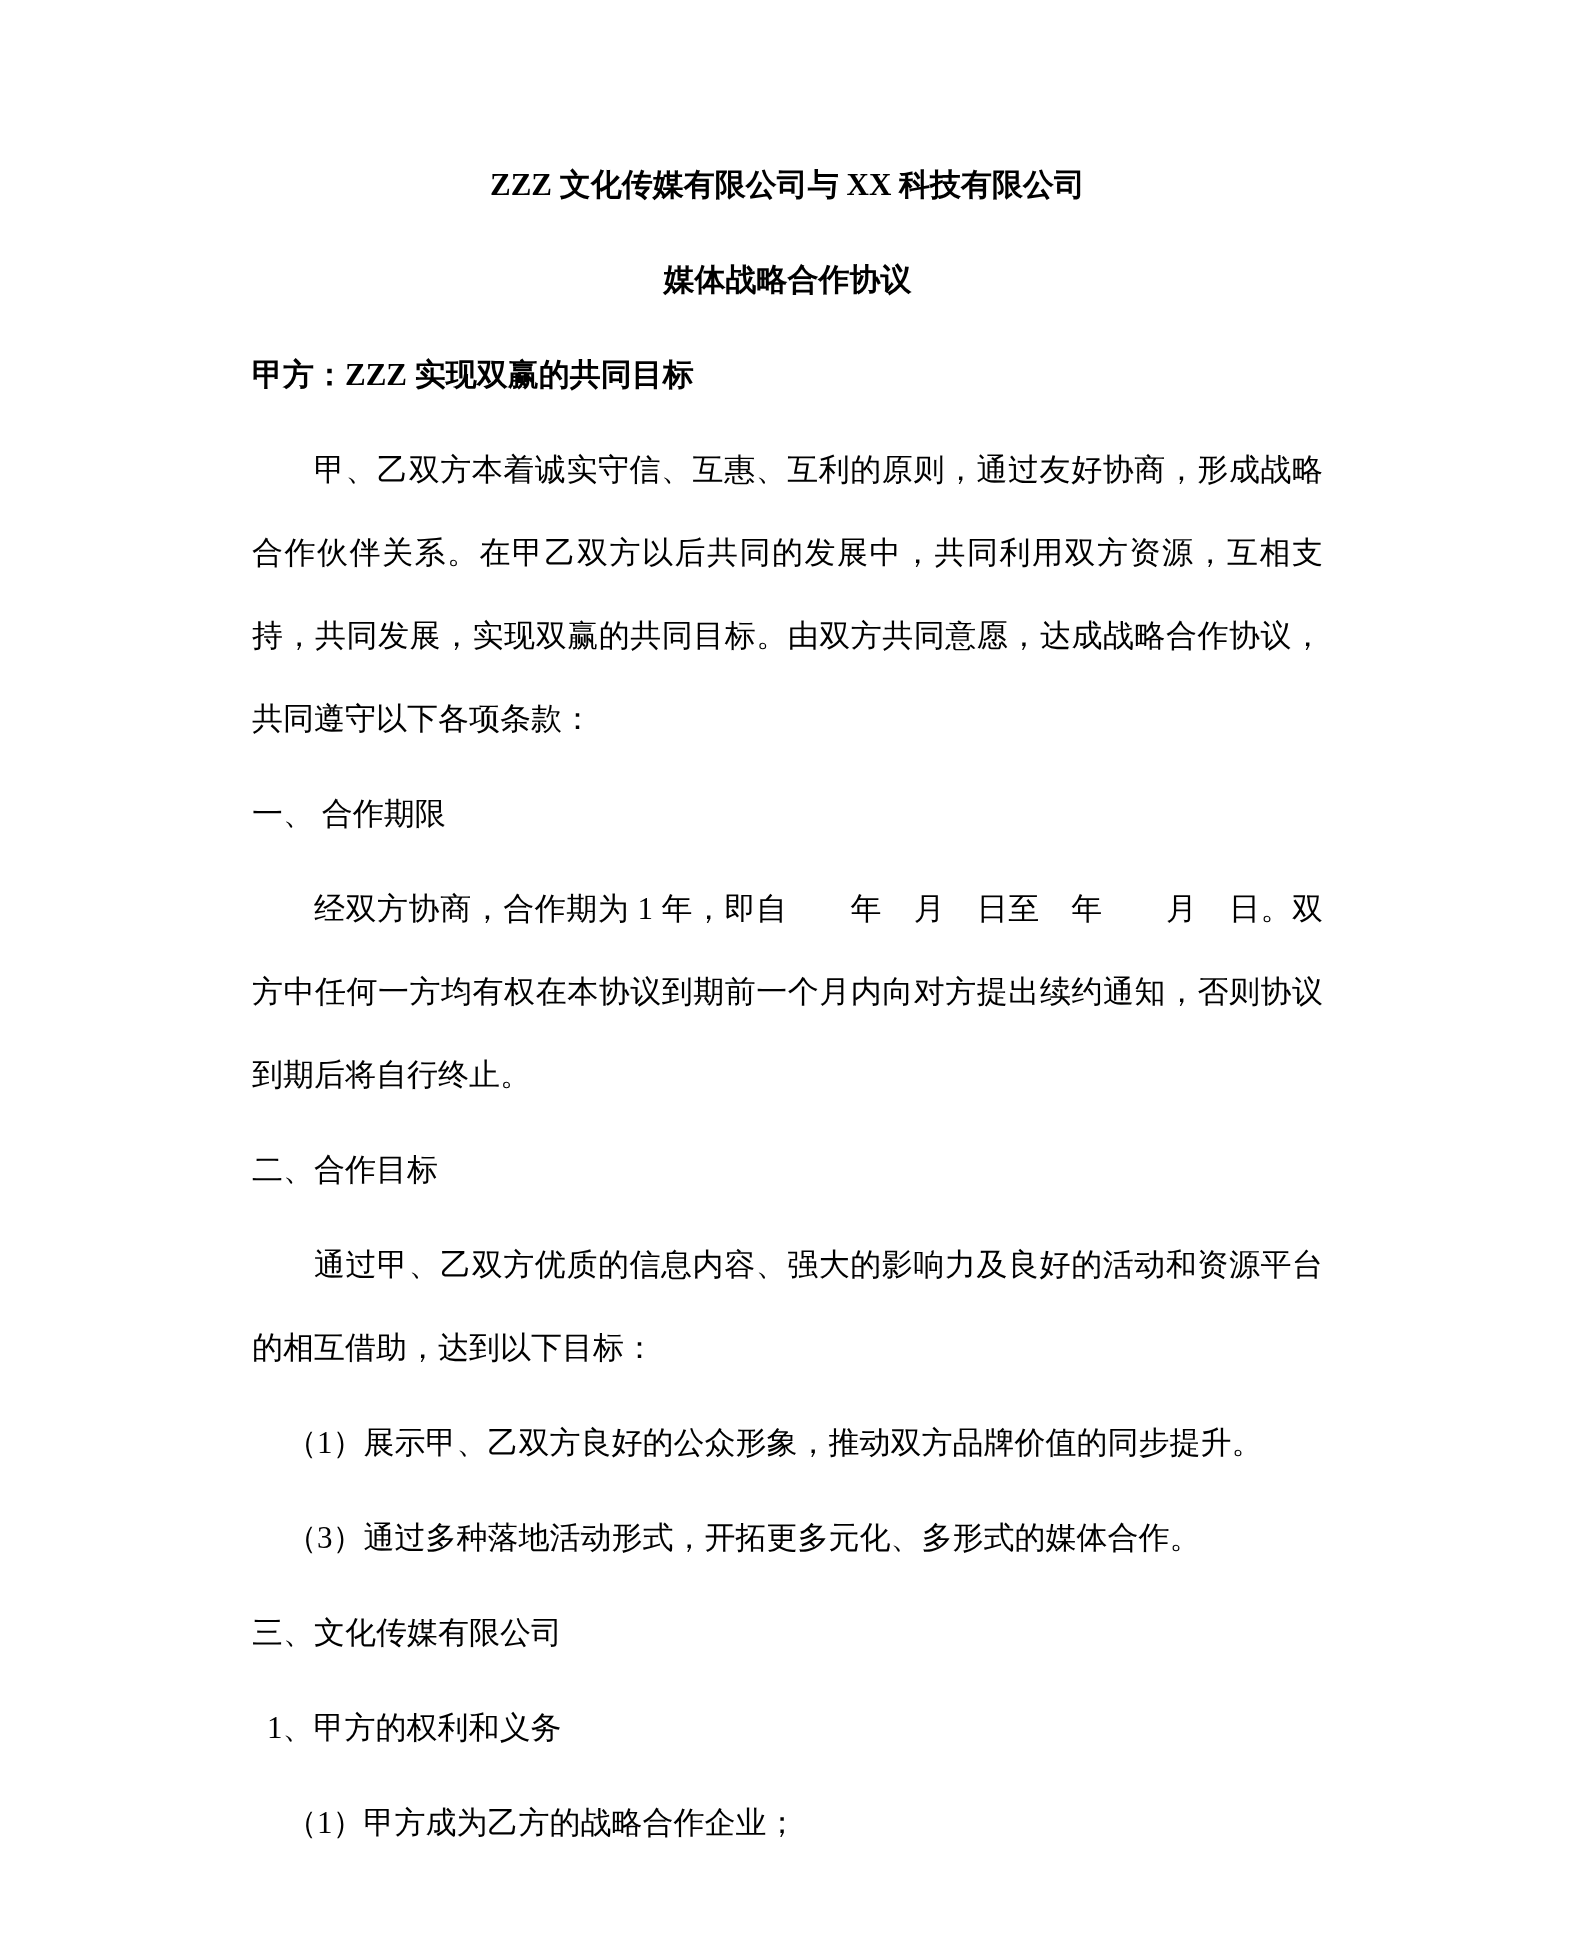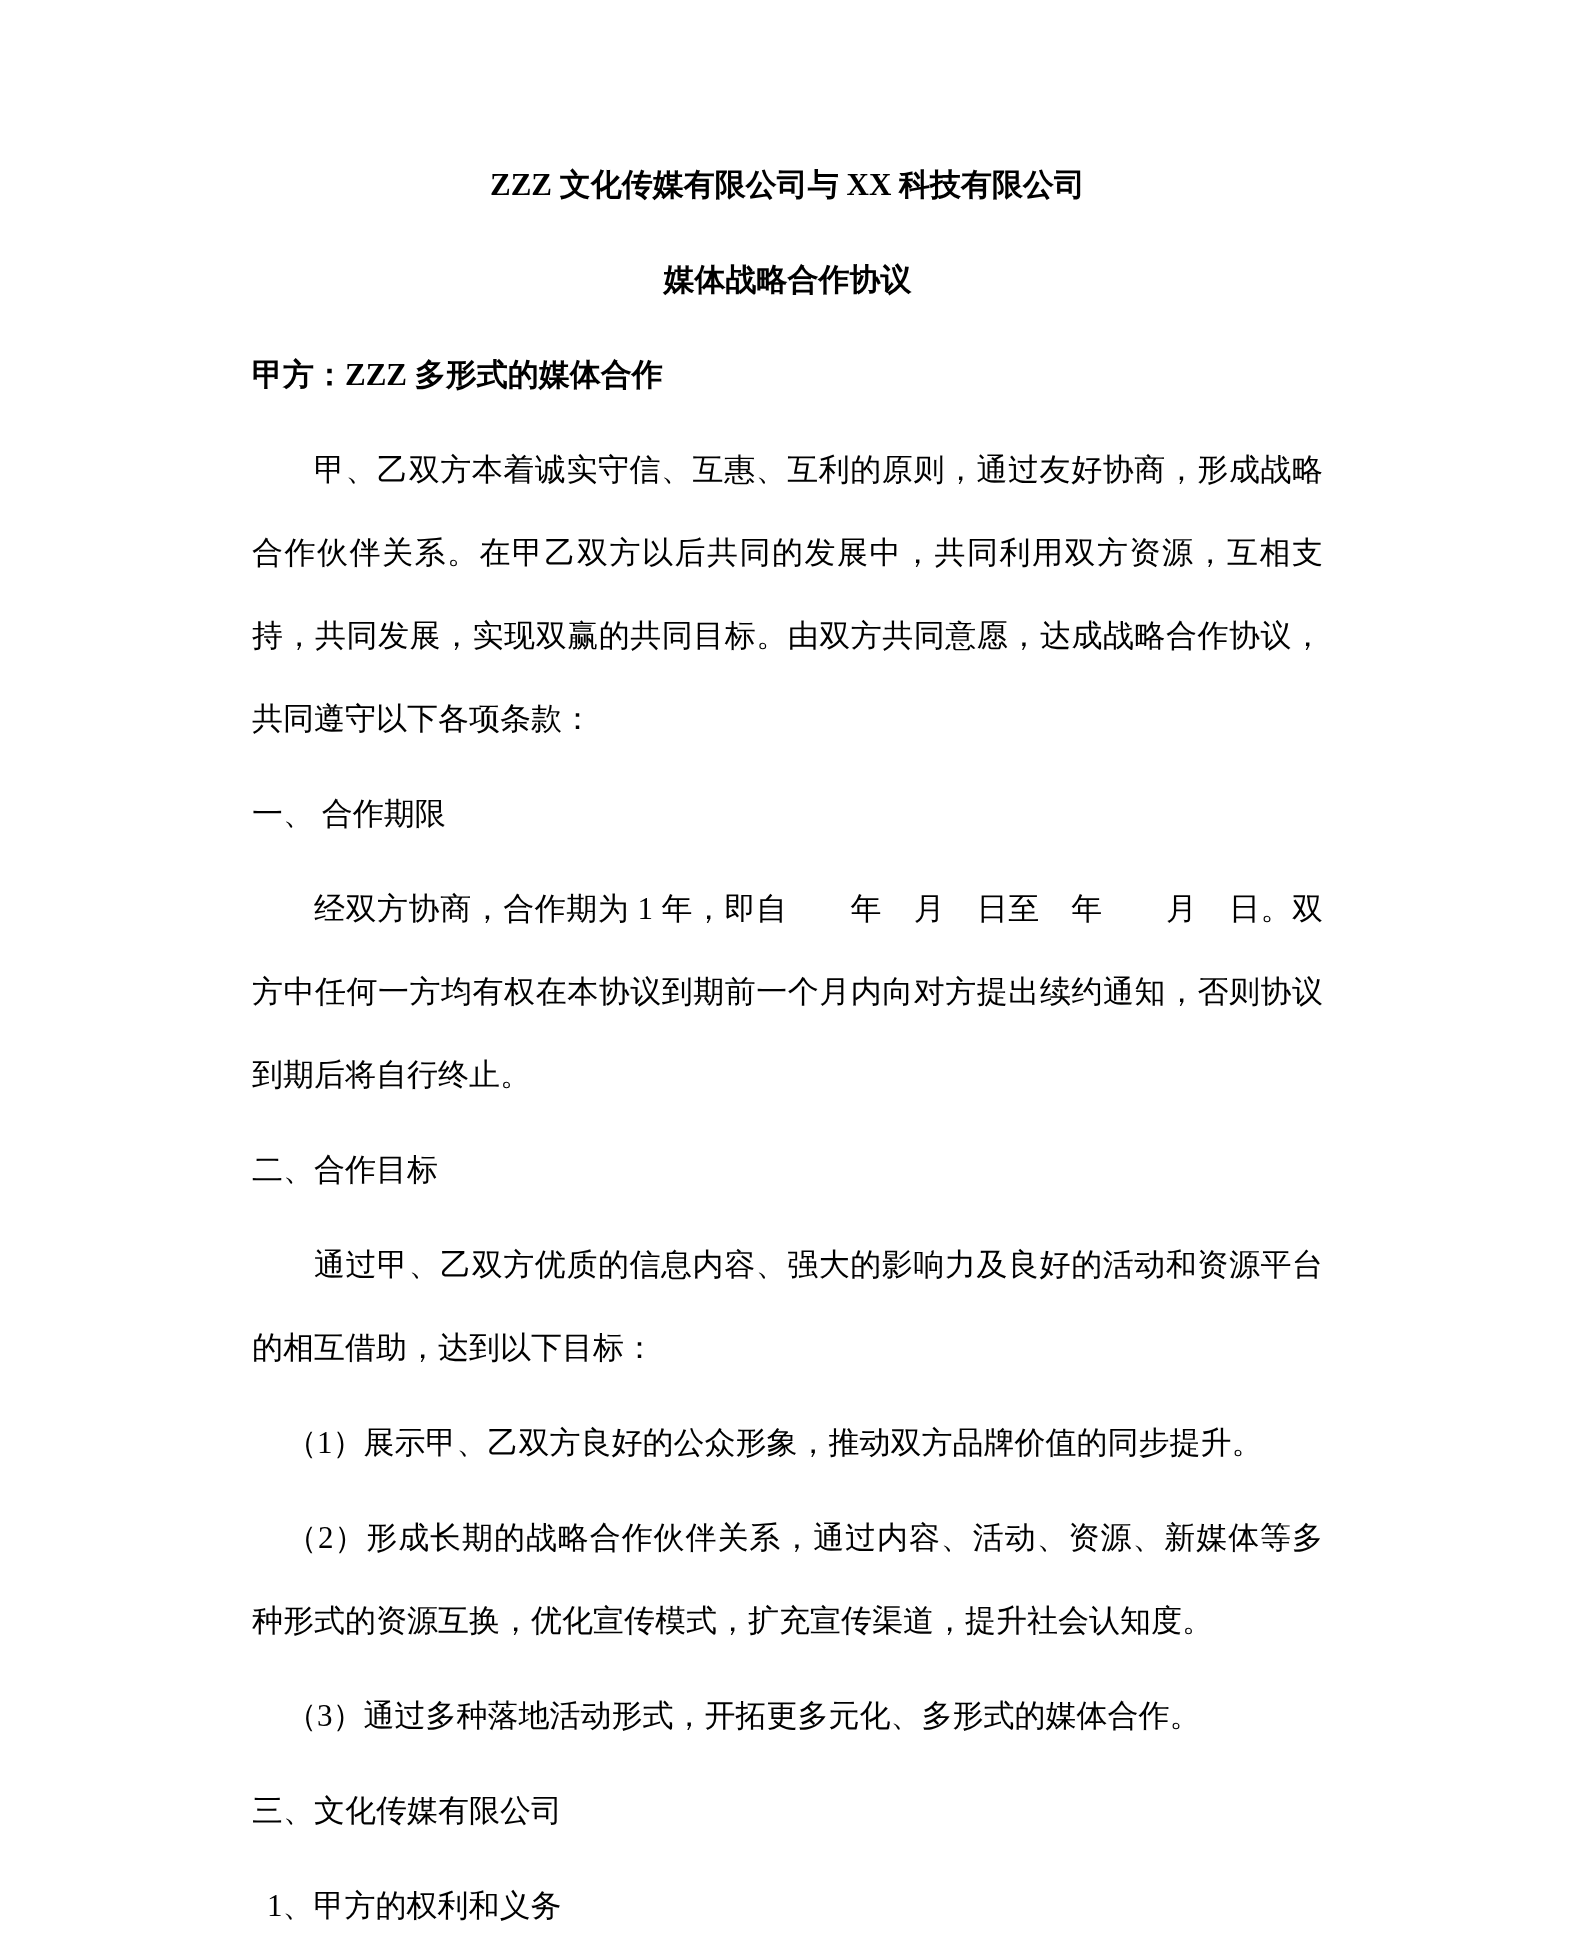--- a/index.html
+++ b/index.html
@@ -47,28 +47,27 @@
   .subhead {
     text-indent: 15px;
   }
 </style>
 </head>
 <body>
 
 <div class="doc">
   <p class="title">ZZZ 文化传媒有限公司与 XX 科技有限公司</p>
   <p class="title">媒体战略合作协议</p>
-  <p class="party">甲方：ZZZ 多形式的媒体合作</p>
+  <p class="party">甲方：ZZZ 实现双赢的共同目标</p>
   <p class="para">甲、乙双方本着诚实守信、互惠、互利的原则，通过友好协商，形成战略合作伙伴关系。在甲乙双方以后共同的发展中，共同利用双方资源，互相支持，共同发展，实现双赢的共同目标。由双方共同意愿，达成战略合作协议，共同遵守以下各项条款：</p>
 
   <p class="heading">一、 合作期限</p>
   <p class="para">经双方协商，合作期为 1 年，即自　　年　月　日至　年　　月　日。双方中任何一方均有权在本协议到期前一个月内向对方提出续约通知，否则协议到期后将自行终止。</p>
 
   <p class="heading">二、合作目标</p>
   <p class="para">通过甲、乙双方优质的信息内容、强大的影响力及良好的活动和资源平台的相互借助，达到以下目标：</p>
   <p class="item">（1）展示甲、乙双方良好的公众形象，推动双方品牌价值的同步提升。</p>
-  <p class="item">（2）形成长期的战略合作伙伴关系，通过内容、活动、资源、新媒体等多种形式的资源互换，优化宣传模式，扩充宣传渠道，提升社会认知度。</p>
   <p class="item">（3）通过多种落地活动形式，开拓更多元化、多形式的媒体合作。</p>
 
   <p class="heading">三、文化传媒有限公司</p>
   <p class="subhead">1、甲方的权利和义务</p>
   <p class="item">（1）甲方成为乙方的战略合作企业；</p>
 </div>
 
 </body></html>

